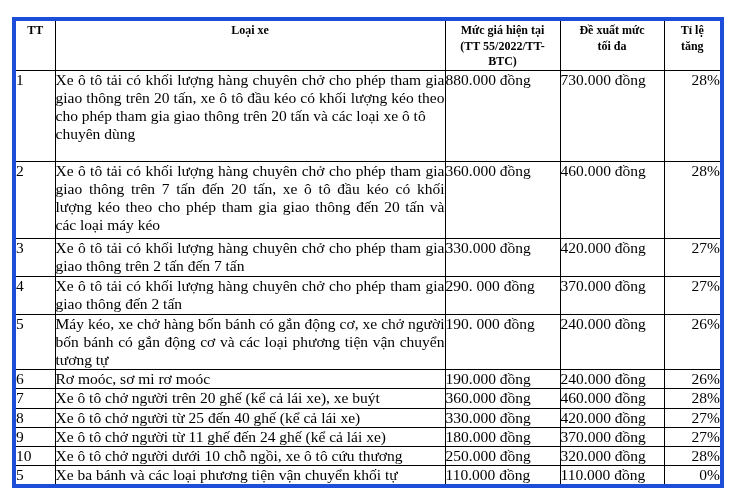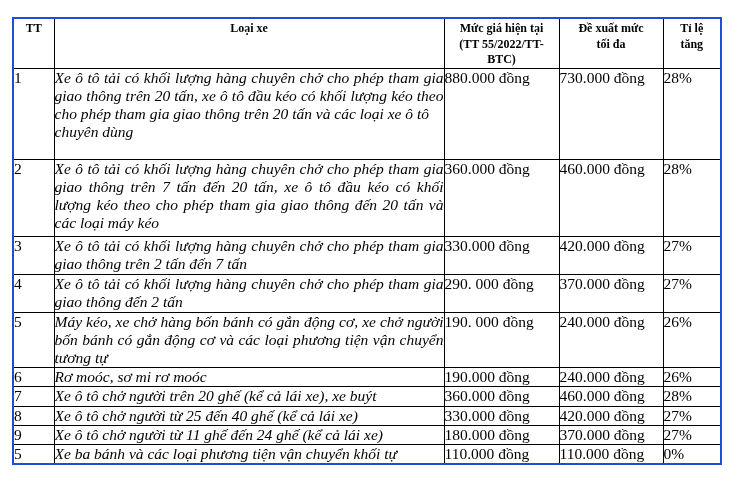--- a/index.html
+++ b/index.html
@@ -17,21 +17,21 @@
     background: #ffffff;
     overflow: hidden;
   }
   table.fee-table {
     border-collapse: collapse;
     table-layout: fixed;
     width: 708px;
     margin: 17px 0 0 12px;
     background: #ffffff;
   }
-  table.fee-table { border: 2px solid #1d4ed8; }
+  table.fee-table { border: 4px solid #1d4ed8; }
   table.fee-table th,
   table.fee-table td {
     border: 1px solid #000000;
     vertical-align: top;
     padding: 0;
     overflow: hidden;
   }
   
   table.fee-table th {
     font-weight: bold;
@@ -45,23 +45,23 @@
   th.th-loai-xe {
     font-size: 15px;
     line-height: 18px;
   }
   
   table.fee-table td {
     font-size: 15.5px;
     line-height: 18.2px;
   }
   td.cell-tt        { padding-left: 8px; }
-  td.cell-desc      { padding: 0 6px 0 7px; text-align: justify; white-space: pre-wrap; font-style: italic; }
+  td.cell-desc      { padding: 0 6px 0 7px; text-align: justify; white-space: pre-wrap; }
   td.cell-price     { padding-left: 5px; }
-  td.cell-pct       { padding-left: 7px; }
+  td.cell-pct       { padding-left: 7px; text-align: right; }
 
   
   tbody tr:nth-child(1) td  { height: 90px; }
   tbody tr:nth-child(2) td  { height: 76px; }
   tbody tr:nth-child(3) td  { height: 37px; }
   tbody tr:nth-child(4) td  { height: 37px; }
   tbody tr:nth-child(5) td  { height: 53px; }
   tbody tr:nth-child(n+6) td { height: 18px; }
 </style>
 </head>
@@ -148,20 +148,27 @@
         <td class="cell-pct">27%</td>
       </tr>
       <tr>
         <td class="cell-tt">9</td>
         <td class="cell-desc">Xe ô tô chở người từ 11 ghế đến 24 ghế (kể cả lái xe)</td>
         <td class="cell-price">180.000 đồng</td>
         <td class="cell-price">370.000 đồng</td>
         <td class="cell-pct">27%</td>
       </tr>
       <tr>
+        <td class="cell-tt">10</td>
+        <td class="cell-desc">Xe ô tô chở người dưới 10 chỗ ngồi, xe ô tô cứu thương</td>
+        <td class="cell-price">250.000 đồng</td>
+        <td class="cell-price">320.000 đồng</td>
+        <td class="cell-pct">28%</td>
+      </tr>
+      <tr>
         <td class="cell-tt">5</td>
         <td class="cell-desc">Xe ba bánh và các loại phương tiện vận chuyển khối tự</td>
         <td class="cell-price">110.000 đồng</td>
         <td class="cell-price">110.000 đồng</td>
         <td class="cell-pct">0%</td>
       </tr>
     </tbody>
   </table>
 </div>
 

